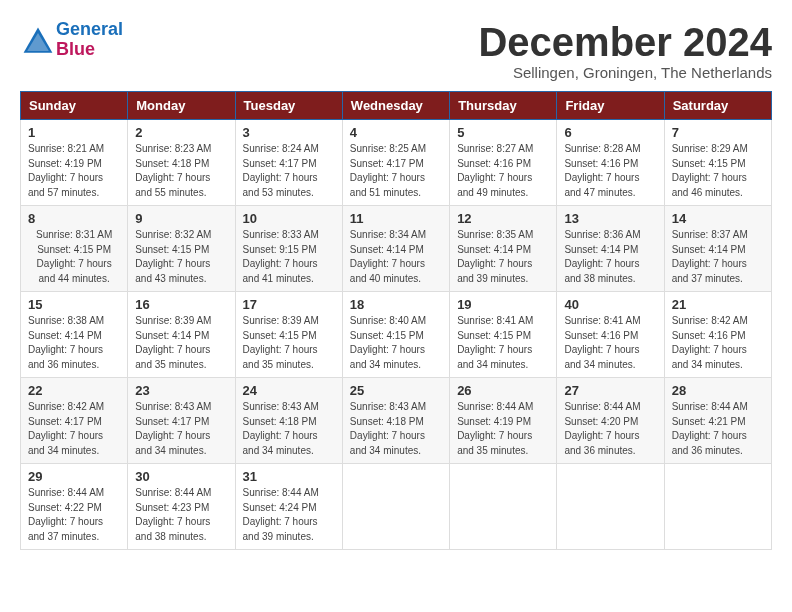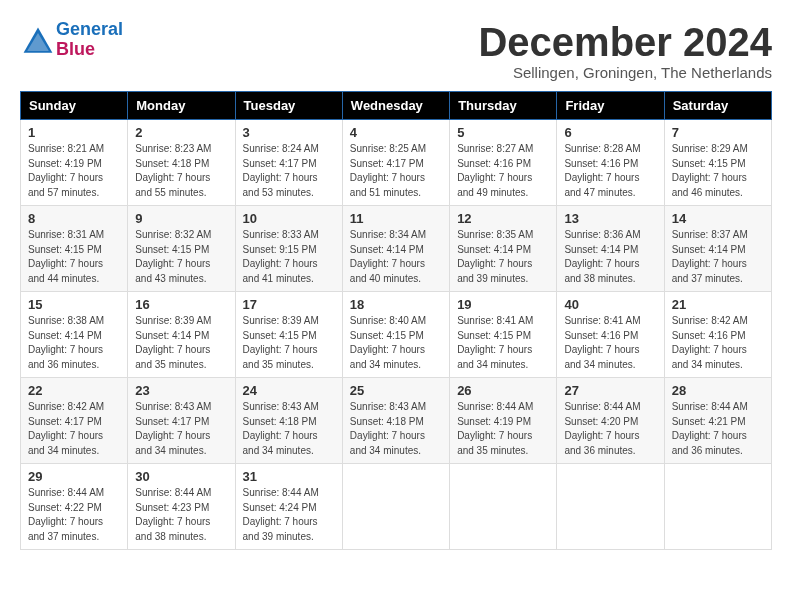--- a/index.html
+++ b/index.html
@@ -45,21 +45,21 @@
     .subtitle {
       font-size: 15px;
       color: #555;
     }
     .calendar {
       width: 100%;
       border-collapse: collapse;
       border: 1px solid #ccc;
     }
     .calendar th {
-      background-color: #000000;
+      background-color: #7f1d1d;
       color: #fff;
       text-align: left;
       padding: 6px 8px;
       font-size: 13px;
       font-weight: bold;
       border: 1px solid #2565a8;
     }
     .calendar td {
       vertical-align: top;
       padding: 5px 7px;
@@ -168,21 +168,21 @@
           <span class="day-num">7</span>
           <div class="cell-text" style="white-space: pre-line;">Sunrise: 8:29 AM
 Sunset: 4:15 PM
 Daylight: 7 hours
 and 46 minutes.</div>
         </td>
       </tr>
       <tr>
         <td>
           <span class="day-num">8</span>
-          <div class="cell-text" style="white-space: pre-line;">Sunrise: 8:31 AM
+          <div class="cell-text" style="white-space: pre-line; text-align: center;">Sunrise: 8:31 AM
 Sunset: 4:15 PM
 Daylight: 7 hours
 and 44 minutes.</div>
         </td>
         <td>
           <span class="day-num">9</span>
           <div class="cell-text" style="white-space: pre-line;">Sunrise: 8:32 AM
 Sunset: 4:15 PM
 Daylight: 7 hours
 and 43 minutes.</div>

